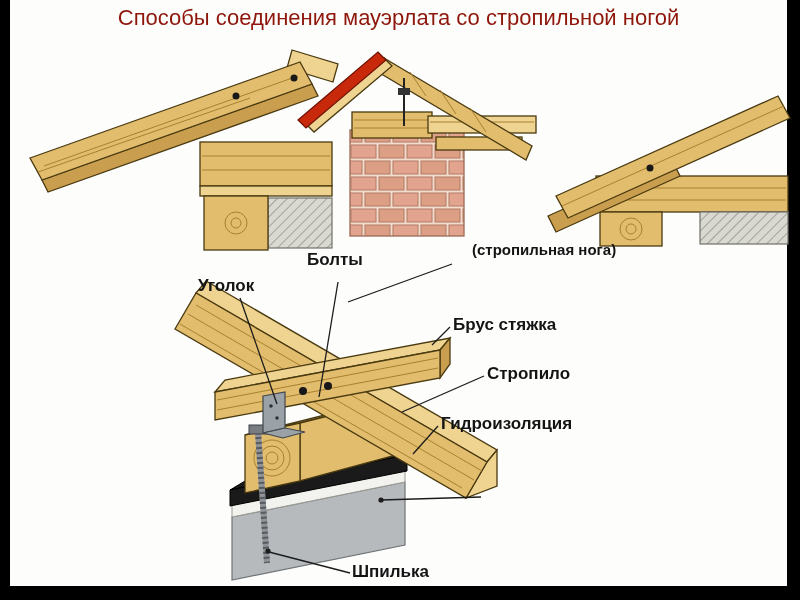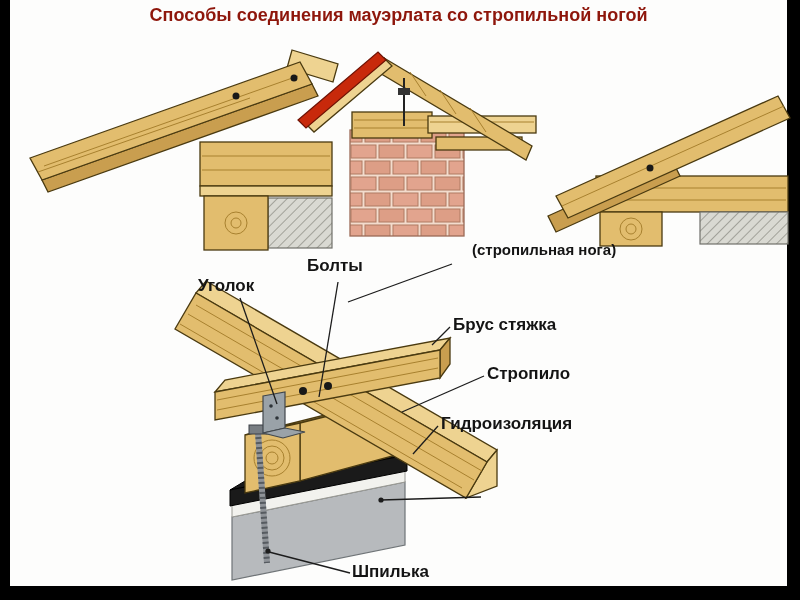--- a/index.html
+++ b/index.html
@@ -7,21 +7,21 @@
   .page {
     position:relative; width:800px; height:600px; background:#fdfdfc;
     overflow:hidden; font-family:"Liberation Sans", sans-serif;
   }
   .bar { position:absolute; background:#000; }
   .bar-left { left:0; top:0; width:10px; height:600px; }
   .bar-right { right:0; top:0; width:13px; height:600px; }
   .bar-bottom { left:0; bottom:0; width:800px; height:14px; }
   .title {
     position:absolute; top:5px; left:10px; right:13px; text-align:center;
-    font-size:18px; font-weight:700; color:var(--title_color);
+    font-size:22px; font-weight:400; color:var(--title_color);
   }
   .lbl {
     position:absolute; font-weight:700; font-size:17px;
     color:var(--label_color); white-space:nowrap; line-height:1.05;
   }
   .lbl-sub { font-size:15px; }
   svg.canvas { position:absolute; left:0; top:0; }
 
   .wood  { fill:var(--wood);       stroke:var(--wood_outline); stroke-width:1.3; }
   .woodl { fill:var(--wood_light); stroke:var(--wood_outline); stroke-width:1.3; }
@@ -177,21 +177,21 @@
         <line x1="438" y1="426" x2="413" y2="454"></line>
         <line x1="481" y1="497" x2="381" y2="500"></line>
         <line x1="350" y1="573" x2="269" y2="552"></line>
       </g>
       <circle cx="381" cy="500" r="2.6" class="dot"></circle>
       <circle cx="268" cy="551" r="2.6" class="dot"></circle>
     </g>
   </svg>
 
   <div class="lbl" style="left:198px;top:277px">Уголок</div>
-  <div class="lbl" style="left:307px;top:257px">Болты</div>
+  <div class="lbl" style="left:307px;top:251px">Болты</div>
   <div class="lbl" style="left:456px;top:242px">
     <div class="lbl-sub" style="margin-left:16px">(стропильная нога)</div>
   </div>
   <div class="lbl" style="left:453px;top:316px">Брус стяжка</div>
   <div class="lbl" style="left:487px;top:365px">Стропило</div>
   <div class="lbl" style="left:441px;top:415px">Гидроизоляция</div>
   <div class="lbl" style="left:352px;top:563px">Шпилька</div>
 
 </div>
 

